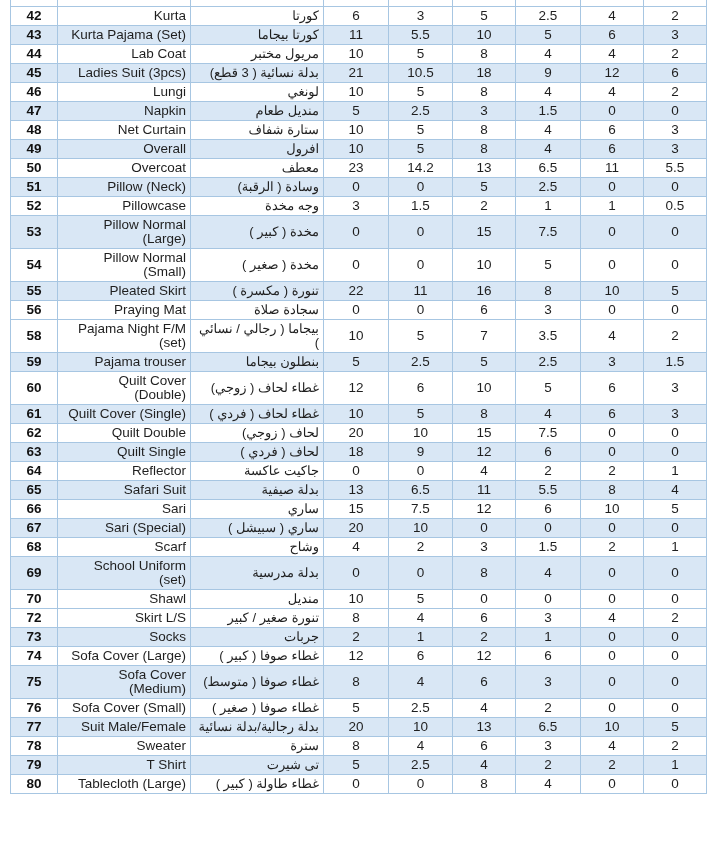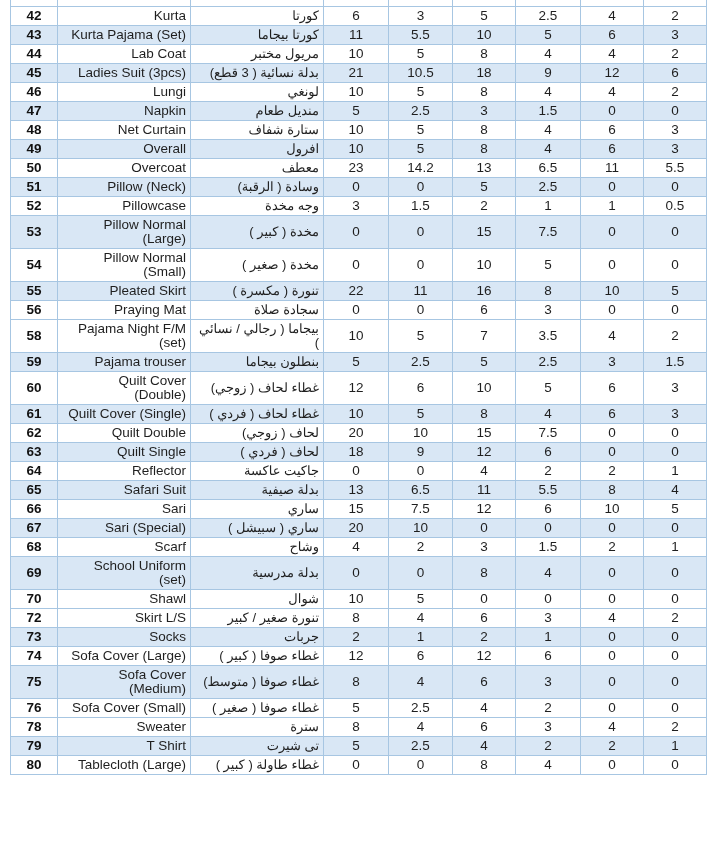--- a/index.html
+++ b/index.html
@@ -383,21 +383,21 @@
     <td class="c-val">0</td>
     <td class="c-val">0</td>
     <td class="c-val">8</td>
     <td class="c-val">4</td>
     <td class="c-val">0</td>
     <td class="c-val">0</td>
   </tr>
         <tr class="data-row">
     <td class="c-no">70</td>
     <td class="c-en">Shawl</td>
-    <td class="c-ar">شوال</td>
+    <td class="c-ar">منديل</td>
     <td class="c-val">10</td>
     <td class="c-val">5</td>
     <td class="c-val">0</td>
     <td class="c-val">0</td>
     <td class="c-val">0</td>
     <td class="c-val">0</td>
   </tr>
         <tr class="data-row">
     <td class="c-no">72</td>
     <td class="c-en">Skirt L/S</td>
@@ -446,20 +446,31 @@
         <tr class="data-row">
     <td class="c-no">76</td>
     <td class="c-en">Sofa Cover (Small)</td>
     <td class="c-ar">غطاء صوفا ( صغير )</td>
     <td class="c-val">5</td>
     <td class="c-val">2.5</td>
     <td class="c-val">4</td>
     <td class="c-val">2</td>
     <td class="c-val">0</td>
     <td class="c-val">0</td>
+  </tr>
+        <tr class="data-row stripe">
+    <td class="c-no">77</td>
+    <td class="c-en">Suit Male/Female</td>
+    <td class="c-ar">بدلة رجالية/بدلة نسائية</td>
+    <td class="c-val">20</td>
+    <td class="c-val">10</td>
+    <td class="c-val">13</td>
+    <td class="c-val">6.5</td>
+    <td class="c-val">10</td>
+    <td class="c-val">5</td>
   </tr>
         <tr class="data-row">
     <td class="c-no">78</td>
     <td class="c-en">Sweater</td>
     <td class="c-ar">سترة</td>
     <td class="c-val">8</td>
     <td class="c-val">4</td>
     <td class="c-val">6</td>
     <td class="c-val">3</td>
     <td class="c-val">4</td>

